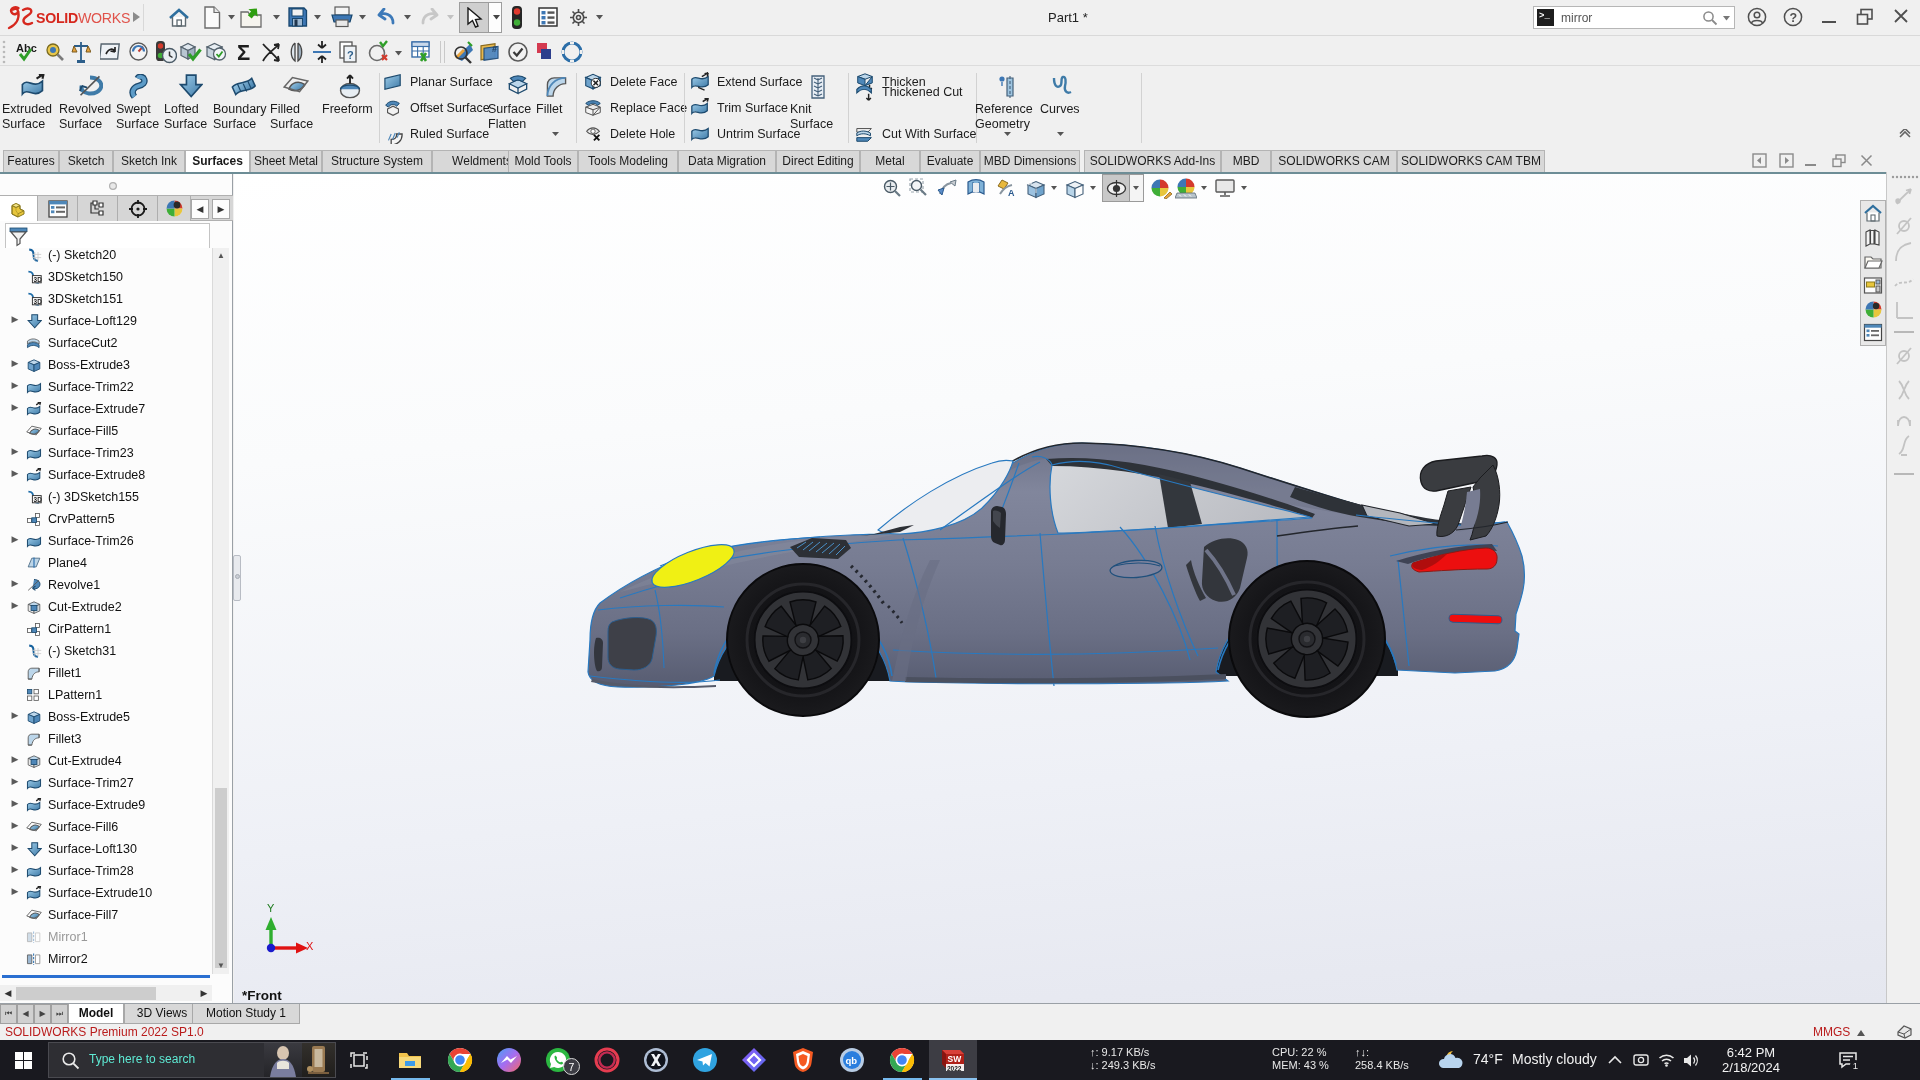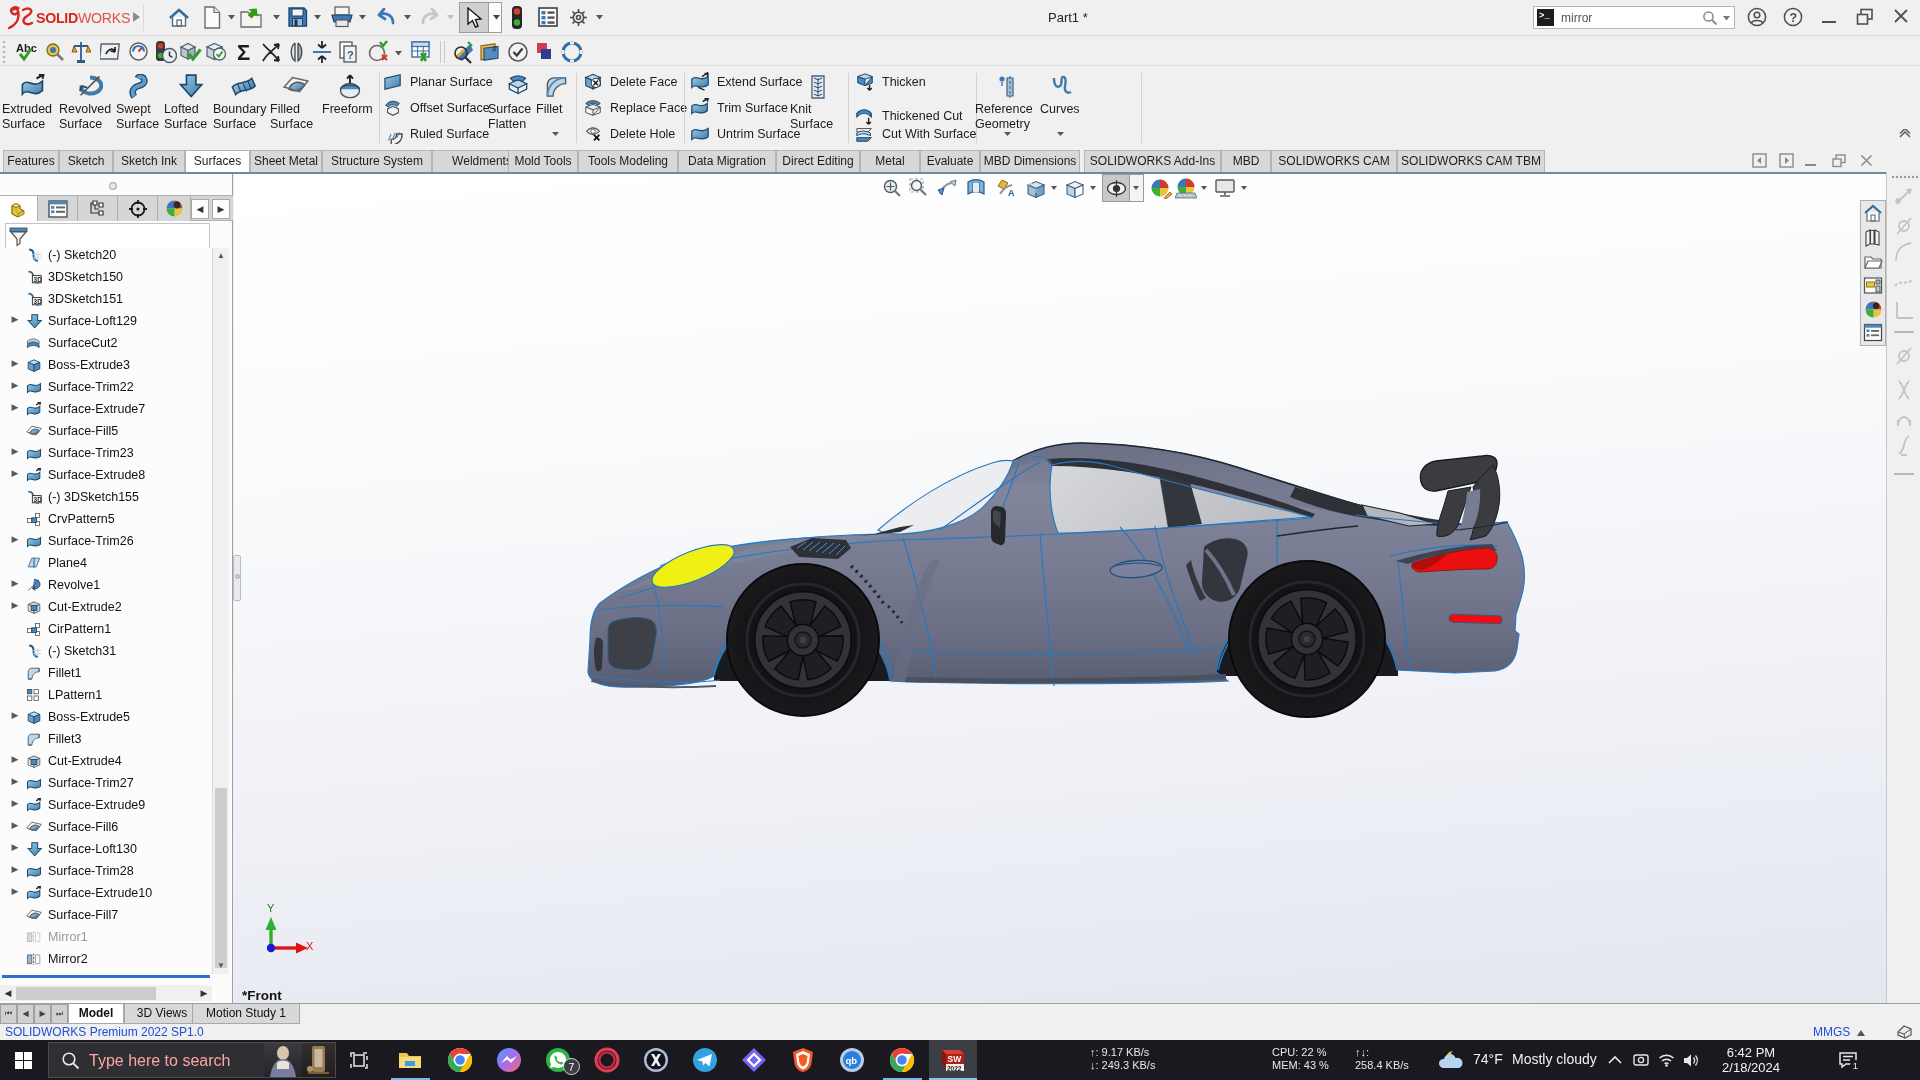--- a/index.html
+++ b/index.html
@@ -16,21 +16,21 @@
 #toolbar2{left:0;top:37px;width:1920px;height:29px;background:#f0f0f0;border-bottom:1px solid #dcdcdc}
 
 #ribbon{left:0;top:67px;width:1920px;height:83px;background:#f0f0f0}
 .rsep{position:absolute;top:6px;width:1px;height:70px;background:#d2d2d2}
 .bigbtn{position:absolute;top:7px;text-align:left;font-size:12.5px;color:#1c1c1c;line-height:15px}
 .bigbtn svg{display:block;margin:0 auto 2px}
 .rrow{position:absolute;height:18px;font-size:12.5px;color:#1c1c1c;display:flex;align-items:center;gap:7px;white-space:nowrap}
 
 #tabbar{left:0;top:150px;width:1920px;height:22px;background:#f0f0f0}
 .ctab{position:absolute;top:0;height:22px;background:#d8d8d8;border:1px solid #b4b4b4;border-bottom:none;font-size:12px;color:#1c1c1c;text-align:center;line-height:20px}
-.ctab.active{background:#fff;font-weight:normal;z-index:2}
+.ctab.active{background:#fff;font-weight:bold;z-index:2}
 #docctrl{position:absolute;top:3px;left:1752px;width:130px;height:17px}
 
 #mainline{left:0;top:172px;width:1920px;height:2px;background:#6d8d96}
 #leftpanel{left:0;top:174px;width:233px;height:829px;background:#fcfcfc;border-right:1px solid #9aa0a6}
 #viewport{left:234px;top:174px;width:1652px;height:829px;background:linear-gradient(175deg,#ffffff 0%,#fafbfc 30%,#eef0f6 70%,#e7e9f1 92%,#e5e7ef 100%)}
 #rightstrip{left:1886px;top:172px;width:34px;height:831px;background:#f0f0f0;border-left:1px solid #c8c8c8}
 
 #lp-tabs{position:absolute;left:0;top:21px;width:233px;height:26px;background:#d6d6d6;border-top:1px solid #b0b0b0;border-bottom:1px solid #b0b0b0}
 .lptab{position:absolute;top:0;height:25px;background:#d6d6d6;border-right:1px solid #aeaeae;display:flex;align-items:center;justify-content:center}
 .lptab.active{background:#fff}
@@ -40,21 +40,21 @@
 .trow .ar{width:14px;text-align:center;color:#5a5a5a;font-size:9px;flex:0 0 14px;margin-left:8px}
 .trow .ic{width:16px;height:16px;flex:0 0 16px;margin-right:6px;margin-left:4px}
 .trow.gray{color:#999}
 #vscroll{position:absolute;left:212px;top:74px;width:17px;height:726px;background:#f0f0f0;border-left:1px solid #dadada}
 #hscroll{position:absolute;left:0px;top:811px;width:212px;height:16px;background:#f0f0f0}
 #rollback{position:absolute;left:2px;top:801px;width:208px;height:3px;background:#2a6fd1}
 
 #bottomtabs{left:0;top:1003px;width:1920px;height:21px;background:#f0f0f0;border-top:1px solid #9aa0a6}
 .btab{position:absolute;top:0px;height:20px;background:#d8d8d8;border:1px solid #a8a8a8;border-top:none;font-size:12px;color:#111;text-align:center;line-height:18px}
 .btab.active{background:#fff;font-weight:bold}
-#statusbar{left:0;top:1024px;width:1920px;height:16px;background:#f0f0f0;font-size:12px;color:#1d4ed8}
+#statusbar{left:0;top:1024px;width:1920px;height:16px;background:#f0f0f0;font-size:12px;color:#b91c1c}
 
 #taskbar{left:0;top:1040px;width:1920px;height:40px;background:#19191f}
 #tsearch{position:absolute;left:48px;top:2px;width:288px;height:36px;background:#2e2e33;border:1px solid #4a4a50}
 .tbicon{position:absolute;top:7px;width:26px;height:26px}
 .tbtxt{color:#e8e8e8;font-size:11px;line-height:13px;white-space:nowrap}
 </style></head>
 <body>
 <div id="screen">
   <div class="abs" id="titlebar">
     <svg class="abs" style="left:6px;top:3px" width="125" height="30" viewBox="0 0 125 30">
@@ -461,21 +461,21 @@
     <div class="bigbtn" style="left:790px;width:56px"><svg width="24" height="26" viewBox="0 0 24 26">
           <path d="M6 2 H18 V24 H6 Z" fill="#e8eef5" stroke="#44607a" stroke-width="1.3"></path>
           <path d="M12 4 V22 M12 6 L8 4 M12 6 L16 4 M12 10 L8 8 M12 10 L16 8 M12 14 L8 12 M12 14 L16 12 M12 18 L8 16 M12 18 L16 16 M12 22 L8 20 M12 22 L16 20" stroke="#44607a" stroke-width="1.1" fill="none"></path>
         </svg>Knit<br>Surface</div>
     <div class="rsep" style="left:848px"></div>
     <div class="rrow" style="left:855px;top:6px"><svg width="20" height="20" viewBox="0 0 22 22">
           <path d="M3 5 L11 2 L19 5 L11 8 Z" fill="#bcd6ea" stroke="#1d4a6e" stroke-width="1.1"></path>
           <path d="M3 5 V12 L11 15 V8 Z M19 5 V12 L11 15 Z" fill="#4e87b8" stroke="#1d4a6e" stroke-width="1.1"></path>
           <path d="M16 14 V20 M16 20 L13.5 17.5 M16 20 L18.5 17.5" stroke="#222" stroke-width="1.6" fill="none"></path>
         </svg>Thicken</div>
-    <div class="rrow" style="left:855px;top:40px"><svg width="20" height="20" viewBox="0 0 22 22">
+    <div class="rrow" style="left:855px;top:16px"><svg width="20" height="20" viewBox="0 0 22 22">
           <path d="M2 8 C7 3 13 3 18 8 L18 12 C13 7 7 7 2 12 Z" fill="#4e87b8" stroke="#1d4a6e" stroke-width="1.2"></path>
           <path d="M15 13 V20 M15 20 L12.5 17.5 M15 20 L17.5 17.5" stroke="#222" stroke-width="1.6" fill="none"></path>
         </svg>Thickened Cut</div>
     <div class="rrow" style="left:855px;top:58px"><svg width="20" height="20" viewBox="0 0 22 22">
           <path d="M2 5 H18 L14 9 H2 Z" fill="#f0f0f0" stroke="#555" stroke-width="1.1"></path>
           <path d="M2 10 C6 7 12 7 17 10 L17 13 C12 10 6 10 2 13 Z" fill="#bcd6ea" stroke="#1d4a6e" stroke-width="1.1"></path>
           <path d="M2 15 H18 L14 19 H2 Z" fill="#4e87b8" stroke="#1d4a6e" stroke-width="1.1"></path>
         </svg>Cut With Surface</div>
     <div class="rsep" style="left:976px"></div>
     <div class="bigbtn" style="left:975px;width:68px"><svg width="24" height="26" viewBox="0 0 24 26">
@@ -1070,21 +1070,21 @@
           <rect x="9" y="0" width="8" height="8"></rect>
           <rect x="0" y="9" width="8" height="8"></rect>
           <rect x="9" y="9" width="8" height="8"></rect>
         </g>
       </svg>
     <div id="tsearch">
       <svg class="abs" style="left:12px;top:8px" width="19" height="19" viewBox="0 0 19 19">
           <circle cx="8" cy="8" r="5.8" fill="none" stroke="#eaeaea" stroke-width="1.6"></circle>
           <path d="M12.3 12.3 L17.5 17.5" stroke="#eaeaea" stroke-width="1.8"></path>
         </svg>
-      <div class="abs" style="left:40px;top:9px;font-size:16px;color:#fca5a5">Type here to search</div>
+      <div class="abs" style="left:40px;top:9px;font-size:12px;color:#5eead4">Type here to search</div>
       <div class="abs" style="left:215px;top:0px;width:38px;height:34px;background:linear-gradient(180deg,#3a3a40,#242428)">
         <svg width="38" height="34" viewBox="0 0 38 34">
             <ellipse cx="19" cy="10" rx="6" ry="7" fill="#d8c5b0"></ellipse>
             <path d="M6 34 C8 20 14 16 19 16 C25 16 30 21 32 34 Z" fill="#7a7d9e"></path>
             <path d="M13 20 C15 17 23 17 25 20 L25 26 L13 26 Z" fill="#e8e4dc"></path>
           </svg>
       </div>
       <div class="abs" style="left:253px;top:0px;width:33px;height:34px;background:linear-gradient(180deg,#33302c,#201e1c)">
         <svg width="33" height="34" viewBox="0 0 33 34">
             <rect x="10" y="3" width="13" height="26" rx="2" fill="#9a7a52"></rect>

